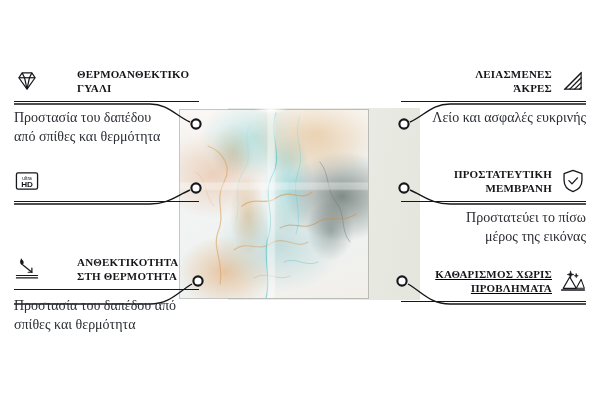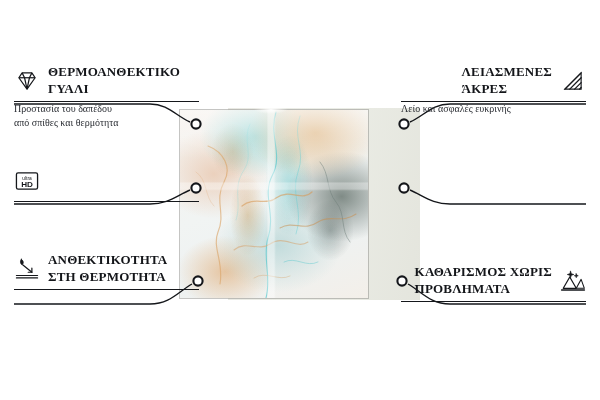--- a/index.html
+++ b/index.html
@@ -54,31 +54,31 @@
     pointer-events:none;
   }
   .glare{
     position:absolute;left:74px;top:-3px;width:34px;height:9px;border-radius:50%;
     background:radial-gradient(closest-side,rgba(255,255,255,.95),rgba(255,255,255,0));
   }
 
   
   .feature{position:absolute;width:185px;}
   .f-left{left:14px;text-align:left;}
-  .f-right{right:14px;}
+  .f-right{right:14px;text-align:right;}
 
   .f-head{display:flex;align-items:center;gap:8px;min-height:34px;}
   .f-right .f-head{flex-direction:row-reverse;}
   .f-title{
-    font-size:13px;font-weight:700;letter-spacing:.2px;color:#14161a;
-    line-height:1.28;text-transform:uppercase;white-space:pre-line;
+    font-size:11px;font-weight:700;letter-spacing:.2px;color:#14161a;
+    line-height:1.28;text-transform:uppercase;white-space:pre-line;margin-left:29px;
   }
   .f-rule{height:0;border-top:1.4px solid #15171b;margin-top:3px;}
   .f-desc{
-    font-size:10px;line-height:1.36;color:#2a2d33;
+    margin-top:6px;font-size:14px;line-height:1.36;color:#2a2d33;
     white-space:pre-line;
   }
   .ico{width:26px;height:26px;flex:0 0 26px;display:block;}
 
   
   .wires{position:absolute;inset:0;pointer-events:none;}
   .wire{fill:none;stroke:#15171b;stroke-width:1.4;}
   .ring{fill:#ffffff;stroke:#15171b;stroke-width:2.1;}
 </style>
 </head>
@@ -169,42 +169,59 @@
           <path d="M11 11 L22 20"></path>
           <path d="M22 20 L22 15 M22 20 L17.5 20"></path>
           <path d="M3 24 H29"></path>
             <path d="M3 27 H29"></path>
         </g>
       </svg>
       <div class="f-title">ΑΝΘΕΚΤΙΚΟΤΗΤΑ
 ΣΤΗ ΘΕΡΜΟΤΗΤΑ</div>
     </div>
     <div class="f-rule"></div>
+    <div class="f-desc">Προστασία του δαπέδου από
+σπίθες και θερμότητα</div>
   </div>
 
   <div class="feature f-right" style="top:64px;">
     <div class="f-head">
       <svg class="ico" viewBox="0 0 32 32">
         <g stroke="#15171b" stroke-width="1.6" stroke-linecap="round">
           <path d="M6 26 L26 6"></path>
             <path d="M12 26 L26 12"></path>
             <path d="M18 26 L26 18"></path>
             <path d="M24 26 L26 24"></path>
           <path d="M6 26 H26 V6 Z" fill="none" stroke-width="1.4"></path>
         </g>
       </svg>
       <div class="f-title">ΛΕΙΑΣΜΕΝΕΣ
 ΆΚΡΕΣ</div>
     </div>
     <div class="f-rule"></div>
     <div class="f-desc">Λείο και ασφαλές ευκρινής</div>
   </div>
 
-
-  <div class="feature f-right" style="top:264px;">
+  <div class="feature f-right" style="top:164px;">
+    <div class="f-head">
+      <svg class="ico" viewBox="0 0 32 32">
+        <g fill="none" stroke="#15171b" stroke-width="1.6" stroke-linejoin="round" stroke-linecap="round">
+          <path d="M16 3 L27 7 V15 C27 22, 22 27, 16 29 C10 27, 5 22, 5 15 V7 Z"></path>
+          <path d="M11 15.5 L14.8 19.5 L21.5 12.2"></path>
+        </g>
+      </svg>
+      <div class="f-title">ΠΡΟΣΤΑΤΕΥΤΙΚΗ
+ΜΕΜΒΡΑΝΗ</div>
+    </div>
+    <div class="f-rule"></div>
+    <div class="f-desc">Προστατεύει το πίσω
+μέρος της εικόνας</div>
+  </div>
+
+  <div class="feature f-right" style="top:264px;text-decoration:underline;">
     <div class="f-head">
       <svg class="ico" viewBox="0 0 32 32">
         <g fill="none" stroke="#15171b" stroke-width="1.5" stroke-linejoin="round" stroke-linecap="round">
           <path d="M4 25 L12 11 L20 25 Z"></path>
           <path d="M20 25 L26 14 L30 25 Z" stroke-width="1.3"></path>
           <path d="M2 27 H30" stroke-width="1.8"></path>
           <path d="M13 4 L14 7 L17 8 L14 9 L13 12 L12 9 L9 8 L12 7 Z" fill="#15171b" stroke-width=".8"></path>
           <path d="M20 7 L20.7 8.8 L22.5 9.5 L20.7 10.2 L20 12 L19.3 10.2 L17.5 9.5 L19.3 8.8 Z" fill="#15171b" stroke-width=".7"></path>
         </g>
       </svg>

